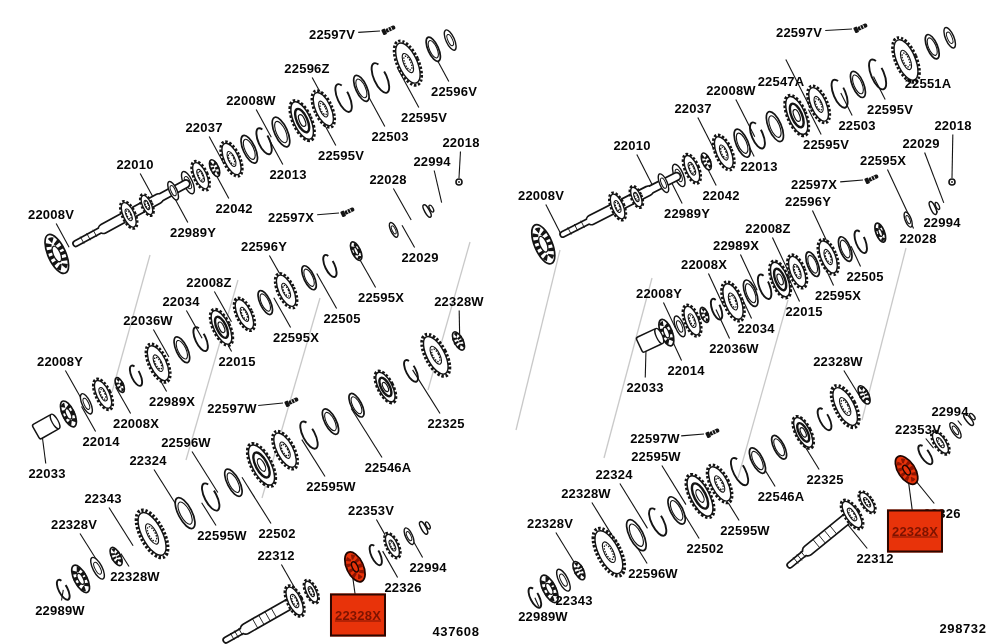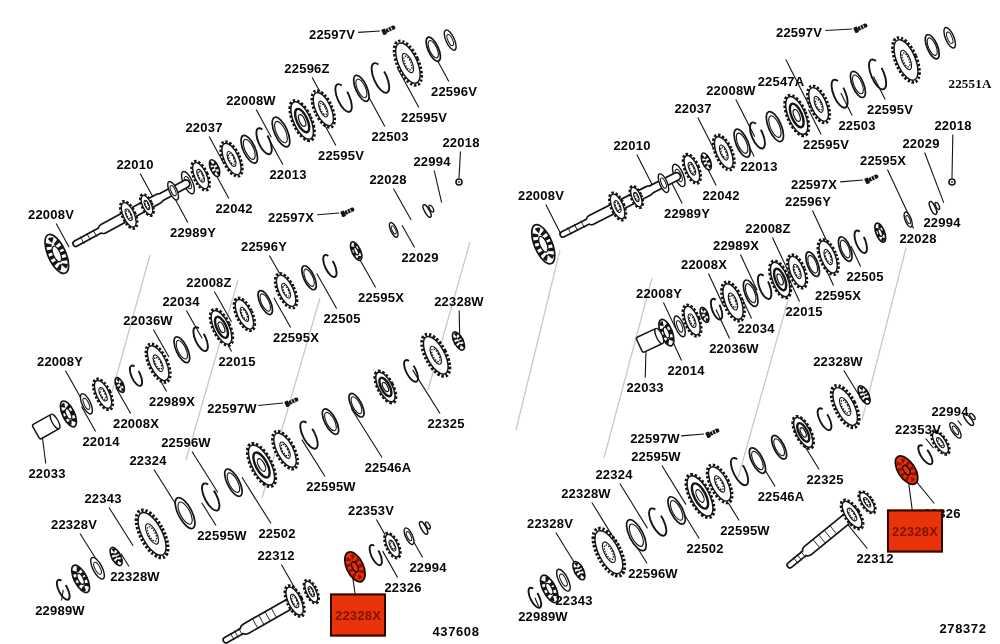--- a/index.html
+++ b/index.html
@@ -1,21 +1,21 @@
 <!DOCTYPE html>
 <html><head>
 <meta charset="utf-8">
 <style>
   html,body{margin:0;padding:0;background:#ffffff;}
   .canvas{position:relative;width:1000px;height:644px;background:#fff;overflow:hidden;
           font-family:"Liberation Sans","DejaVu Sans",sans-serif;}
   .gfx{position:absolute;left:0;top:0;}
   .lbl{position:absolute;transform:translate(-50%,-50%);font-size:13px;font-weight:700;
        color:#050505;white-space:nowrap;letter-spacing:.2px;line-height:1;}
-  .lbl.hl{background:#e8330a;color:#7e1300;border:2px solid #2d0700;padding:13px 3px;}
+  .lbl.hl{background:#e8330a;color:#7e1300;border:2px solid #2d0700;padding:13px 3px;text-decoration:underline;}
   .code{position:absolute;transform:translate(-50%,-50%);font-size:13px;font-weight:700;
         letter-spacing:.6px;color:#050505;}
 </style>
 </head>
 <body>
 
 <div class="canvas">
   <svg class="gfx" width="1000" height="644" viewBox="0 0 1000 644">
       <g>
         <line x1="150" y1="255" x2="112" y2="392" stroke="#c9c9c9" stroke-width="1.3"></line>
@@ -833,21 +833,21 @@
       <div class="lbl" style="left: 371px; top: 510px;">22353V</div>
       <div class="lbl" style="left: 428px; top: 567px;">22994</div>
       <div class="lbl" style="left: 403px; top: 587px;">22326</div>
       <div class="lbl hl" style="left: 358px; top: 615px;">22328X</div>
       <div class="lbl" style="left: 541px; top: 195px;">22008V</div>
       <div class="lbl" style="left: 632px; top: 145px;">22010</div>
       <div class="lbl" style="left: 693px; top: 108px;">22037</div>
       <div class="lbl" style="left: 731px; top: 90px;">22008W</div>
       <div class="lbl" style="left: 781px; top: 50px; margin-top: 31px;">22547A</div>
       <div class="lbl" style="left: 799px; top: 32px;">22597V</div>
-      <div class="lbl" style="left: 970px; top: 83px; font-family: Liberation Serif, serif;">22551A</div>
+      <div class="lbl" style="left: 928px; top: 83px;">22551A</div>
       <div class="lbl" style="left: 890px; top: 109px;">22595V</div>
       <div class="lbl" style="left: 857px; top: 125px;">22503</div>
       <div class="lbl" style="left: 826px; top: 144px;">22595V</div>
       <div class="lbl" style="left: 759px; top: 166px;">22013</div>
       <div class="lbl" style="left: 721px; top: 195px;">22042</div>
       <div class="lbl" style="left: 687px; top: 213px;">22989Y</div>
       <div class="lbl" style="left: 953px; top: 125px;">22018</div>
       <div class="lbl" style="left: 921px; top: 143px;">22029</div>
       <div class="lbl" style="left: 883px; top: 160px;">22595X</div>
       <div class="lbl" style="left: 814px; top: 184px;">22597X</div>
@@ -878,14 +878,14 @@
       <div class="lbl" style="left: 745px; top: 530px;">22595W</div>
       <div class="lbl" style="left: 781px; top: 496px;">22546A</div>
       <div class="lbl" style="left: 825px; top: 479px;">22325</div>
       <div class="lbl" style="left: 875px; top: 558px;">22312</div>
       <div class="lbl" style="left: 918px; top: 429px;">22353V</div>
       <div class="lbl" style="left: 950px; top: 411px;">22994</div>
       <div class="lbl" style="left: 942px; top: 513px;">22326</div>
       <div class="lbl hl" style="left: 915px; top: 531px;">22328X</div>
     </div>
   <div class="code" style="left:456px;top:631px">437608</div>
-  <div class="code" style="left:963px;top:628px">278372</div>
+  <div class="code" style="left:963px;top:628px">298732</div>
 </div>
 
 </body></html>

